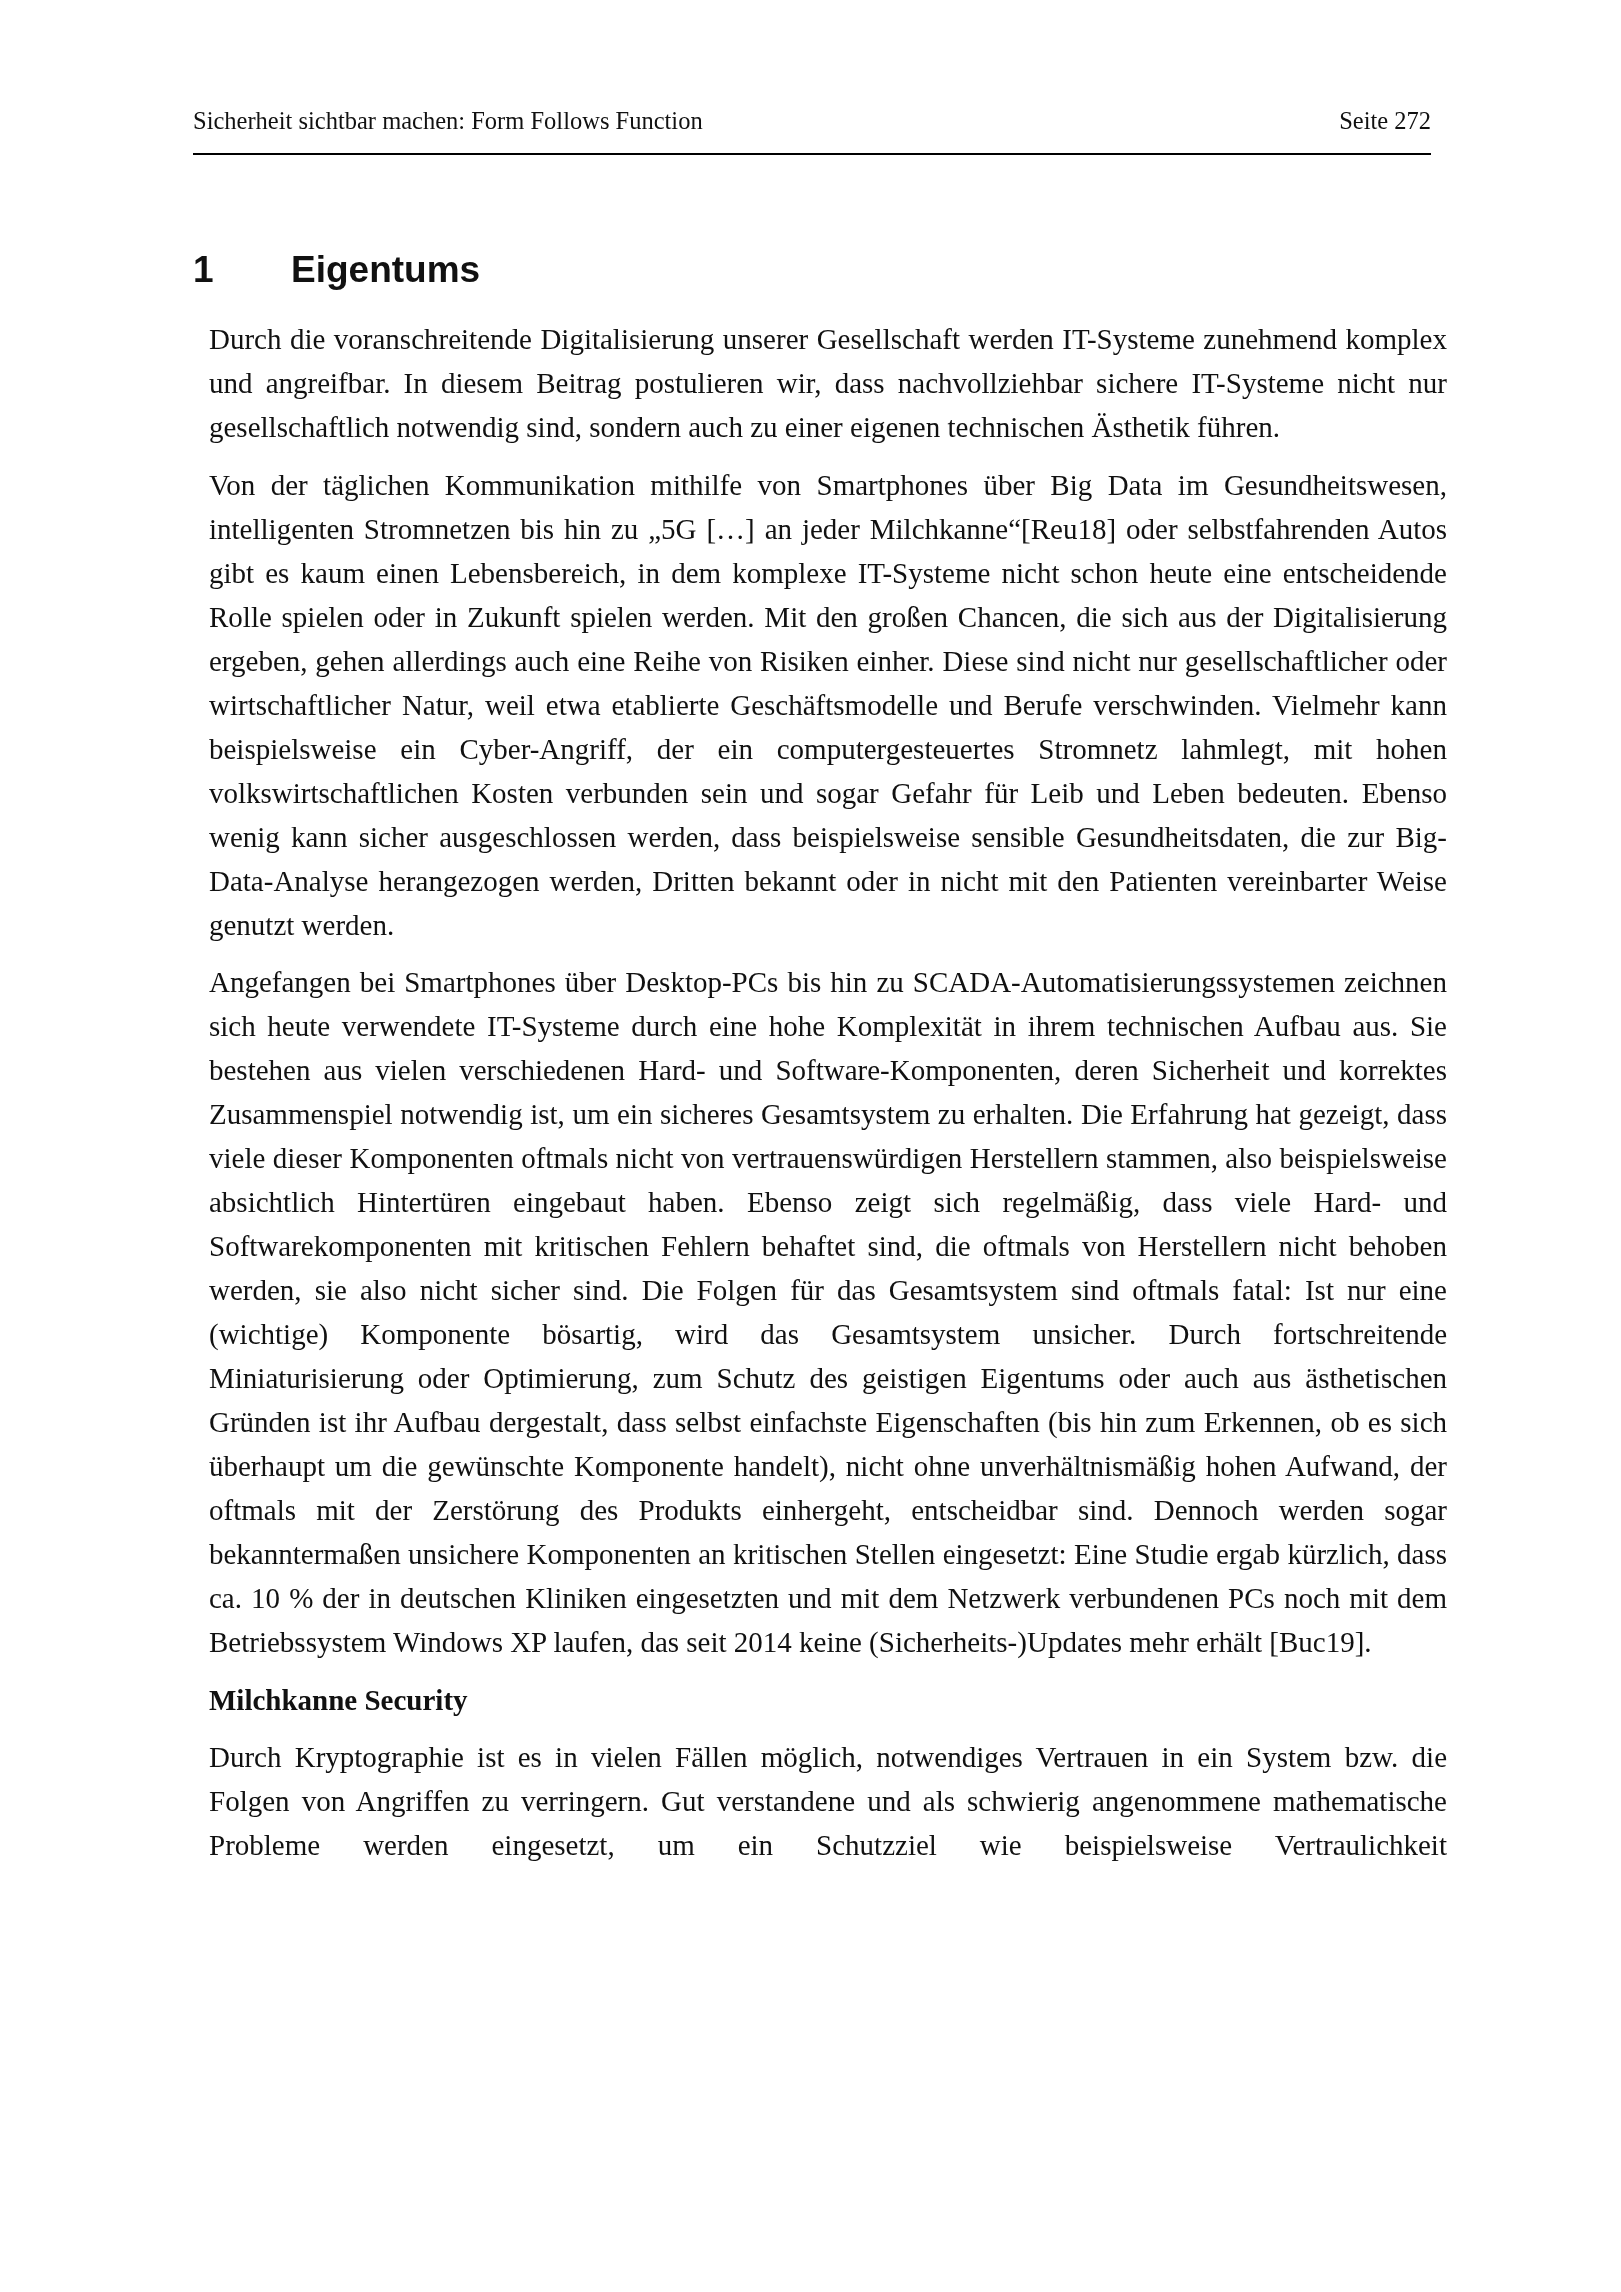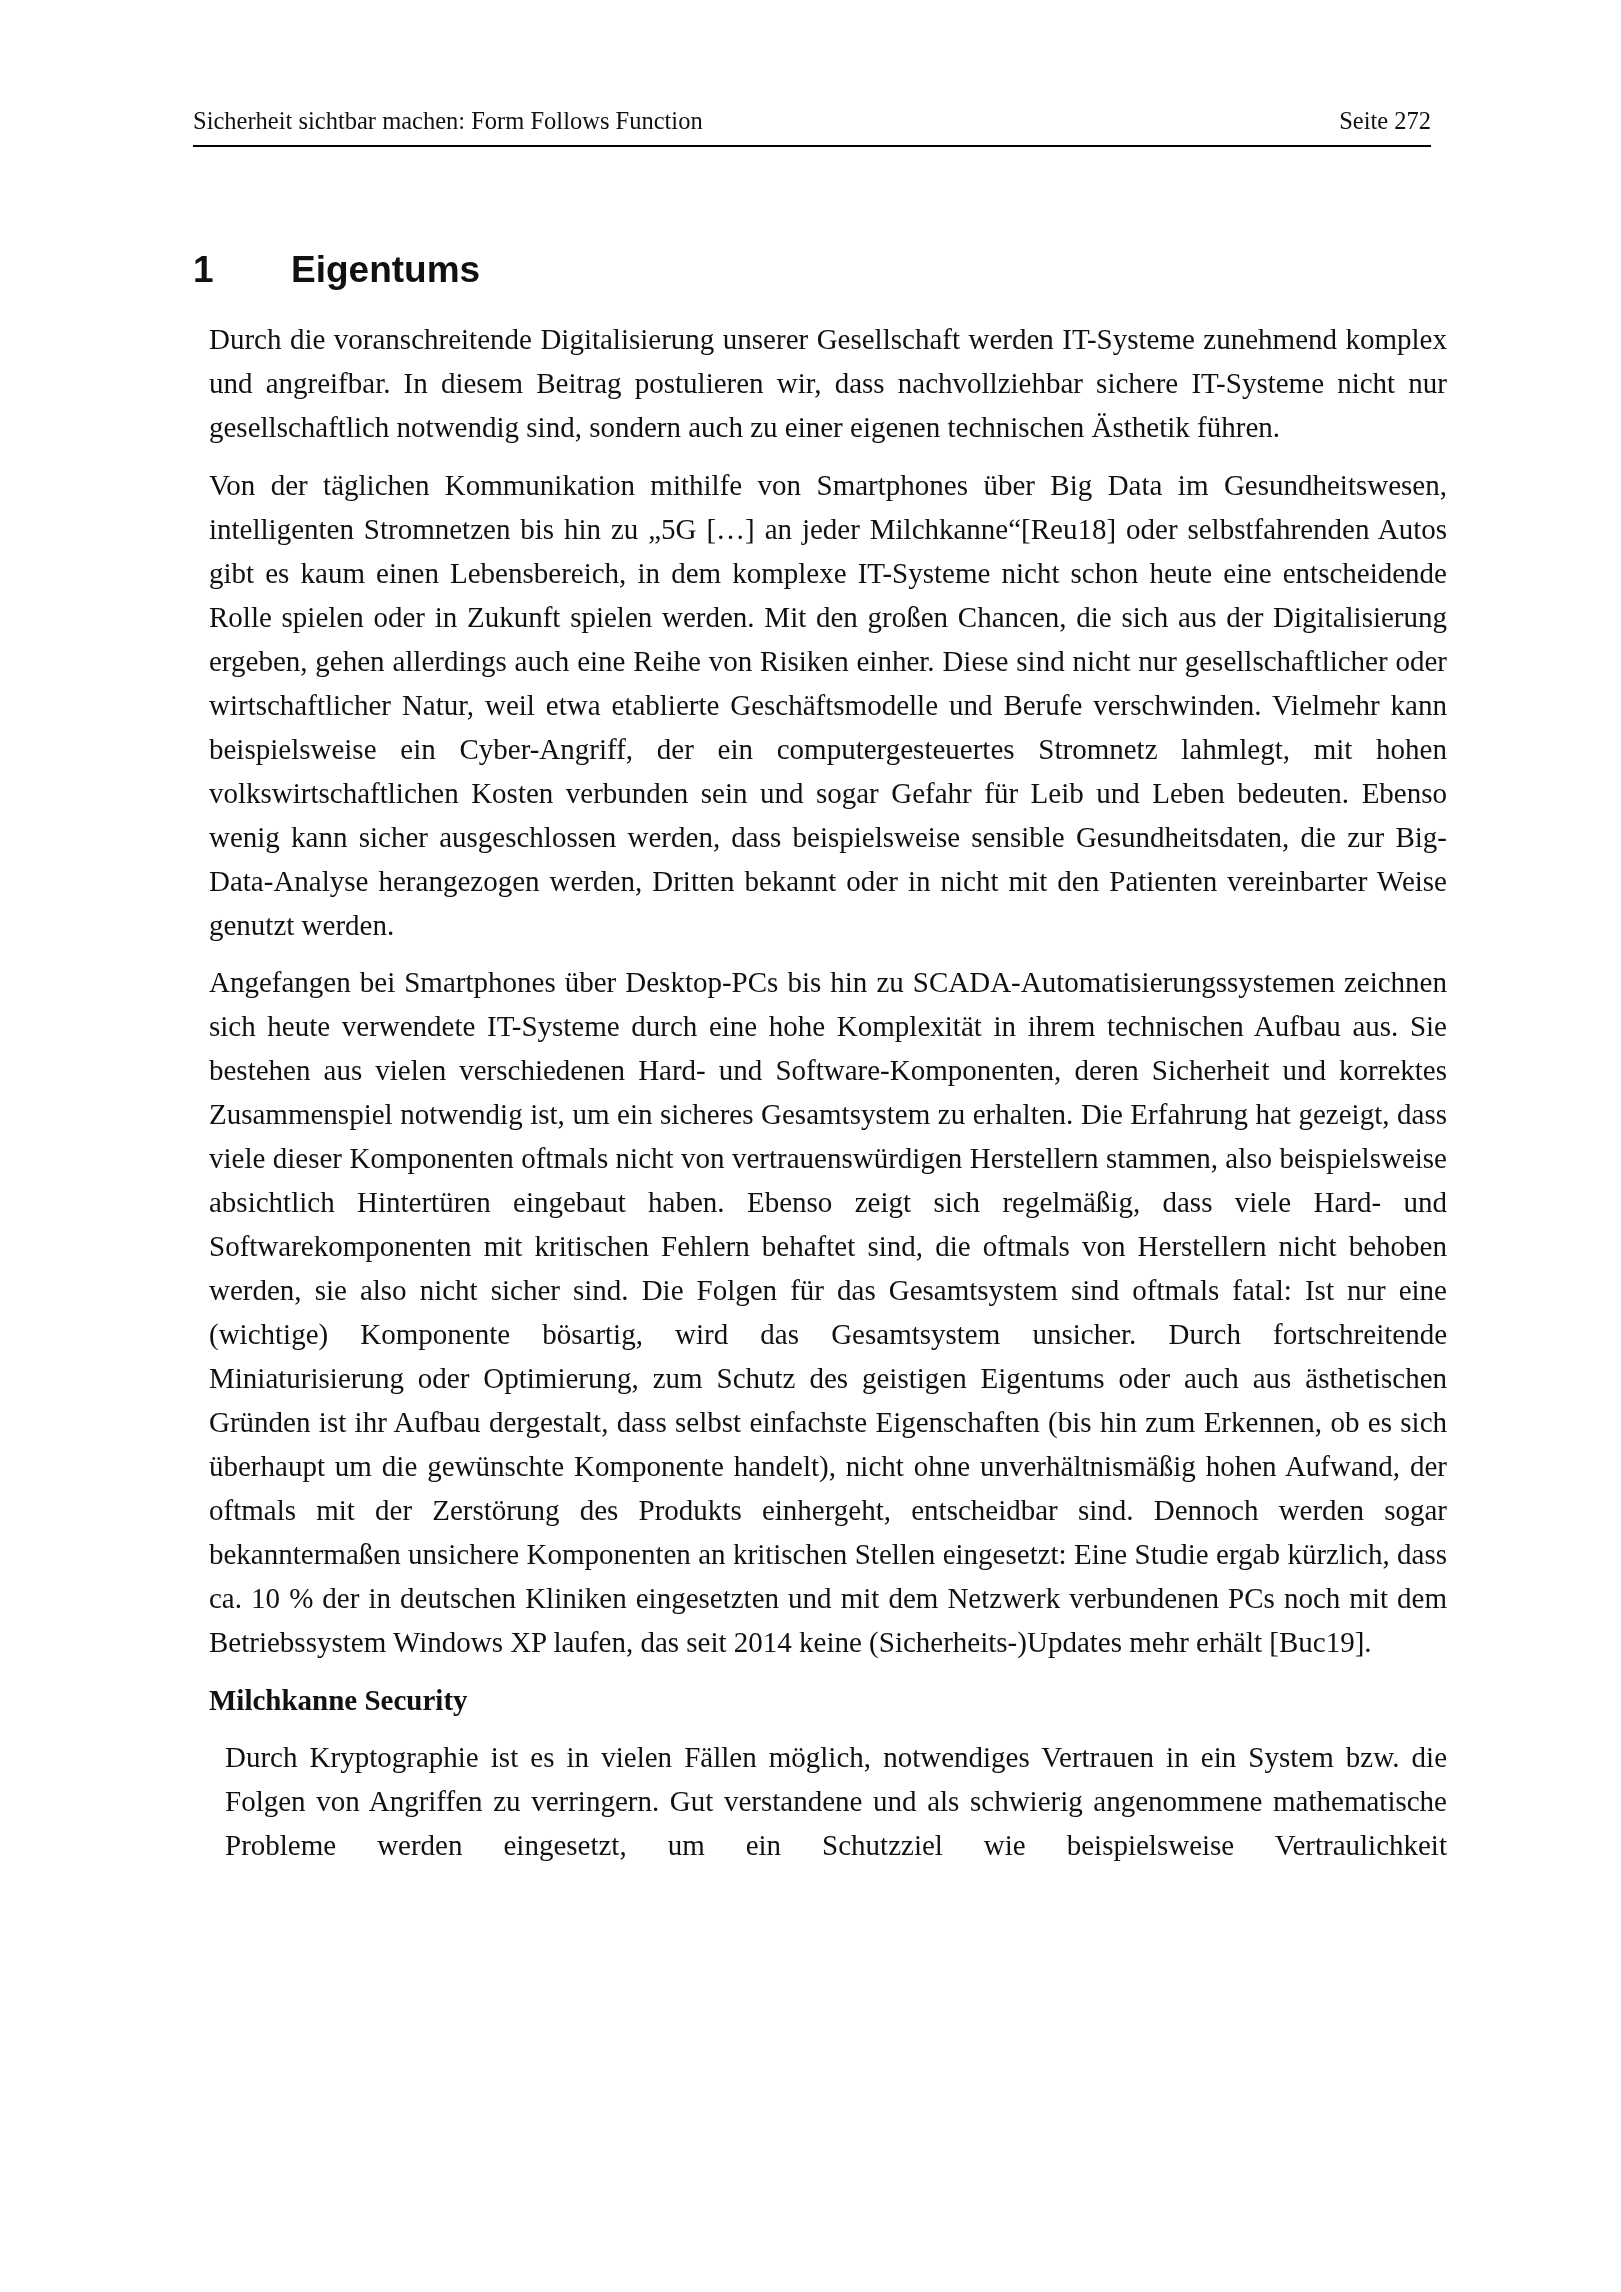--- a/index.html
+++ b/index.html
@@ -5,21 +5,21 @@
   html, body { margin: 0; padding: 0; background: #ffffff; }
   body { width: 1621px; height: 2293px; position: relative; overflow: hidden; color: #111111; }
   .page {
     position: absolute; left: 193px; top: 0; width: 1238px;
     font-family: "Liberation Serif", "DejaVu Serif", serif;
   }
   .running-header {
     position: absolute; left: 0; top: 106px; width: 1238px;
     display: flex; justify-content: space-between; align-items: flex-end;
     font-size: 24.5px; line-height: 29px;
-    border-bottom: 2px solid #000000; padding-bottom: 10px;
+    border-bottom: 2px solid #000000; padding-bottom: 18px;
   }
   .section-heading {
     position: absolute; left: 0; top: 247px; margin: 0;
     font-family: "Liberation Sans", "DejaVu Sans", sans-serif;
     font-weight: bold; font-size: 37px; line-height: 45px;
     display: flex;
   }
   .section-heading .num { width: 98px; display: inline-block; }
   .body {
     position: absolute; left: 16px; top: 317px; width: 1238px;
@@ -45,17 +45,17 @@
   <h2 class="section-heading">
     <span class="num">1</span>
     <span>Eigentums</span>
   </h2>
 
   <div class="body">
     <p>Durch die voranschreitende Digitalisierung unserer Gesellschaft werden IT-Systeme zuneh­mend komplex und angreifbar. In diesem Beitrag postulieren wir, dass nachvollziehbar sichere IT-Systeme nicht nur gesellschaftlich notwendig sind, sondern auch zu einer eigenen techni­schen Ästhetik führen.</p>
     <p>Von der täglichen Kommunikation mithilfe von Smartphones über Big Data im Gesundheits­wesen, intelligenten Stromnetzen bis hin zu „5G […] an jeder Milchkanne“[Reu18] oder selbst­fahrenden Autos gibt es kaum einen Lebensbereich, in dem komplexe IT-Systeme nicht schon heute eine entscheidende Rolle spielen oder in Zukunft spielen werden. Mit den großen Chan­cen, die sich aus der Digitalisierung ergeben, gehen allerdings auch eine Reihe von Risiken einher. Diese sind nicht nur gesellschaftlicher oder wirtschaftlicher Natur, weil etwa etablierte Geschäftsmodelle und Berufe verschwinden. Vielmehr kann beispielsweise ein Cyber-Angriff, der ein computergesteuertes Stromnetz lahmlegt, mit hohen volkswirtschaftlichen Kosten ver­bunden sein und sogar Gefahr für Leib und Leben bedeuten. Ebenso wenig kann sicher ausge­schlossen werden, dass beispielsweise sensible Gesundheitsdaten, die zur Big-Data-Analyse herangezogen werden, Dritten bekannt oder in nicht mit den Patienten vereinbarter Weise ge­nutzt werden.</p>
     <p>Angefangen bei Smartphones über Desktop-PCs bis hin zu SCADA-Automatisierungssyste­men zeichnen sich heute verwendete IT-Systeme durch eine hohe Komplexität in ihrem tech­nischen Aufbau aus. Sie bestehen aus vielen verschiedenen Hard- und Software-Komponenten, deren Sicherheit und korrektes Zusammenspiel notwendig ist, um ein sicheres Gesamtsystem zu erhalten. Die Erfahrung hat gezeigt, dass viele dieser Komponenten oftmals nicht von ver­trauenswürdigen Herstellern stammen, also beispielsweise absichtlich Hintertüren eingebaut haben. Ebenso zeigt sich regelmäßig, dass viele Hard- und Softwarekomponenten mit kritischen Fehlern behaftet sind, die oftmals von Herstellern nicht behoben werden, sie also nicht sicher sind. Die Folgen für das Gesamtsystem sind oftmals fatal: Ist nur eine (wichtige) Komponente bösartig, wird das Gesamtsystem unsicher. Durch fortschreitende Miniaturisierung oder Opti­mierung, zum Schutz des geistigen Eigentums oder auch aus ästhetischen Gründen ist ihr Auf­bau dergestalt, dass selbst einfachste Eigenschaften (bis hin zum Erkennen, ob es sich überhaupt um die gewünschte Komponente handelt), nicht ohne unverhältnismäßig hohen Aufwand, der oftmals mit der Zerstörung des Produkts einhergeht, entscheidbar sind. Dennoch werden sogar bekanntermaßen unsichere Komponenten an kritischen Stellen eingesetzt: Eine Studie ergab kürzlich, dass ca. 10 % der in deutschen Kliniken eingesetzten und mit dem Netzwerk verbun­denen PCs noch mit dem Betriebssystem Windows XP laufen, das seit 2014 keine (Sicher­heits-)Updates mehr erhält [Buc19].</p>
     <h3>Milchkanne Security</h3>
-    <p style="text-align-last: justify; margin-left: 16px;">Durch Kryptographie ist es in vielen Fällen möglich, notwendiges Vertrauen in ein System bzw. die Folgen von Angriffen zu verringern. Gut verstandene und als schwierig angenommene ma­thematische Probleme werden eingesetzt, um ein Schutzziel wie beispielsweise Vertraulichkeit</p>
+    <p style="text-align-last: justify;">Durch Kryptographie ist es in vielen Fällen möglich, notwendiges Vertrauen in ein System bzw. die Folgen von Angriffen zu verringern. Gut verstandene und als schwierig angenommene ma­thematische Probleme werden eingesetzt, um ein Schutzziel wie beispielsweise Vertraulichkeit</p>
   </div>
 
 </div>
 
 
 </body></html>

